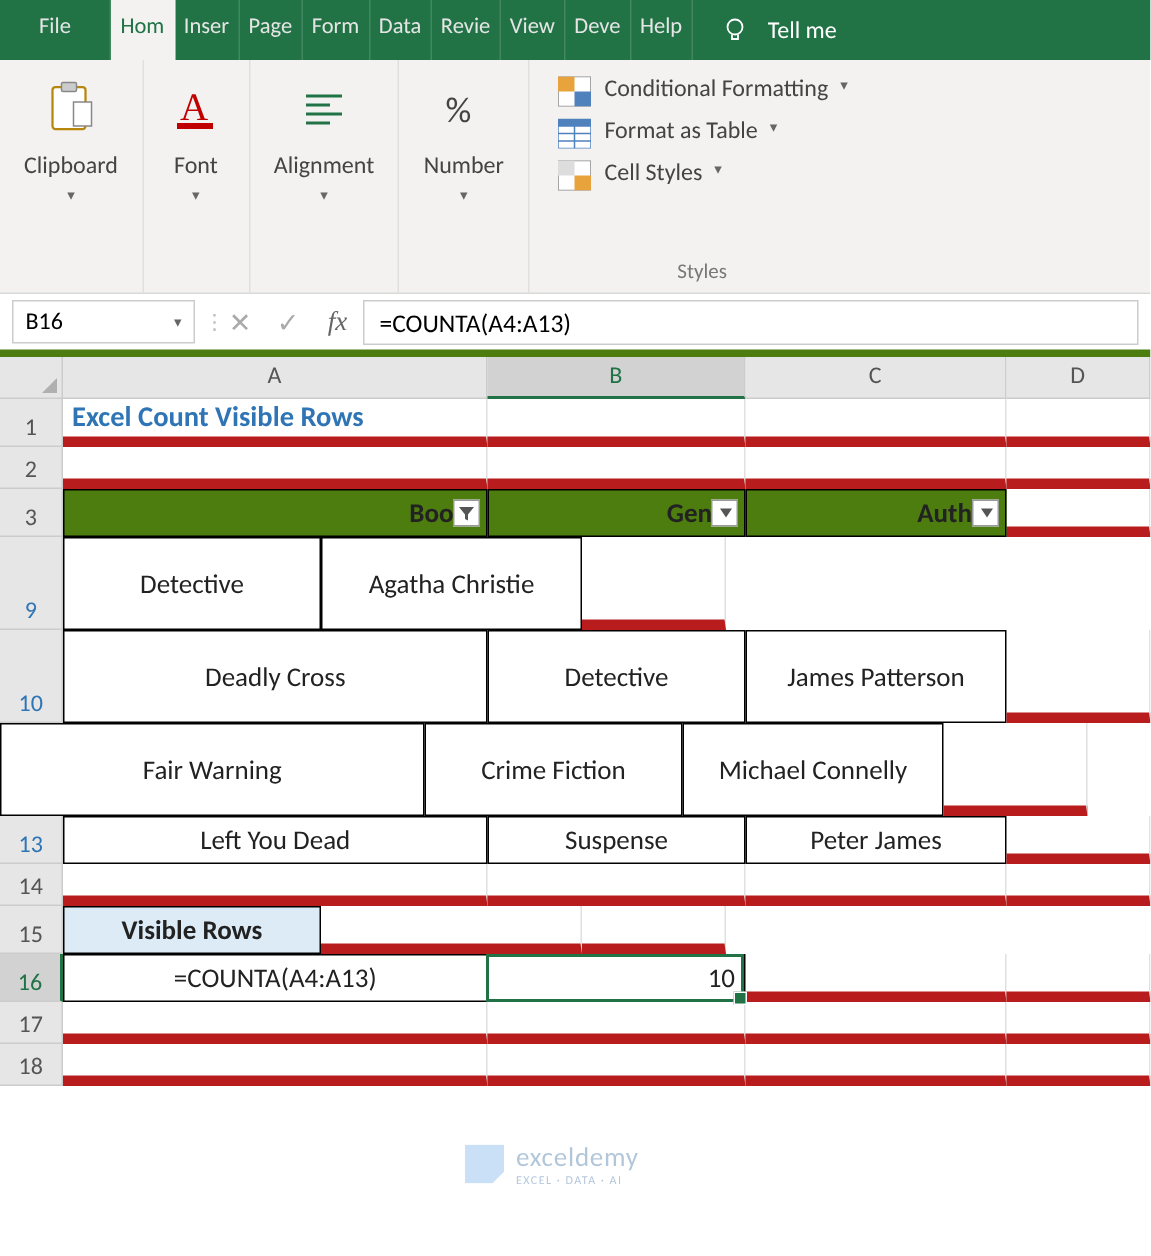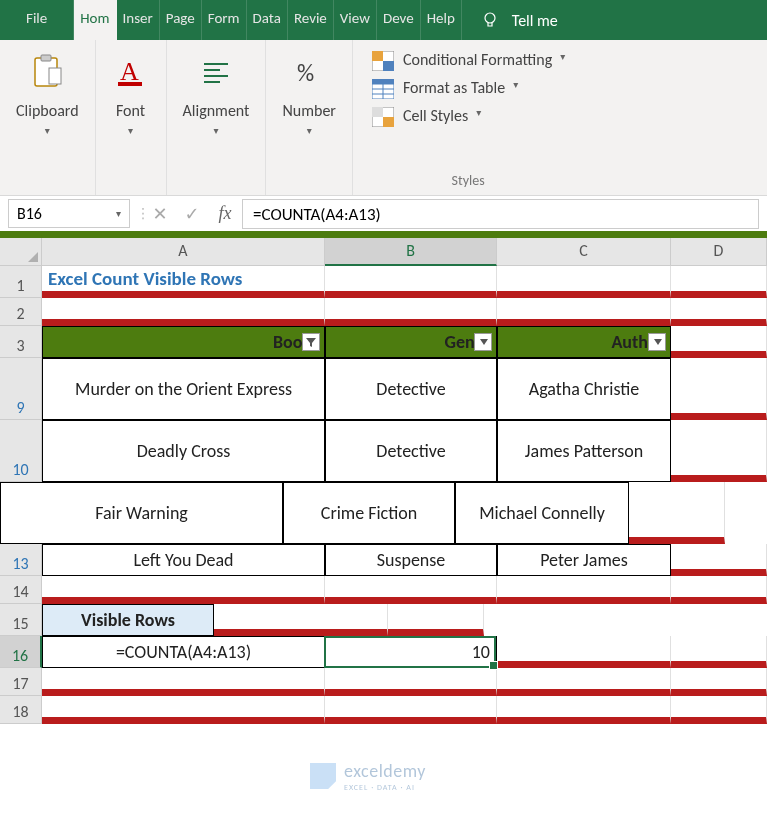--- a/index.html
+++ b/index.html
@@ -20,21 +20,21 @@
 .ribbon-group-label { color: #777; font-size: 14px; padding: 6px 0 4px 0; }
 .big-btn { display: flex; flex-direction: column; align-items: center; gap: 10px; padding: 4px 6px; }
 .big-btn .ico { width: 38px; height: 40px; display: flex; align-items: center; justify-content: center; }
 .big-btn-label { color: #444; font-size: 16px; text-align: center; line-height: 1.1; }
 .drop-arrow { font-size: 10px; color: #666; }
 .styles-col { display: flex; flex-direction: column; gap: 6px; align-items: flex-start; padding: 2px 8px; }
 .style-item { display: flex; align-items: flex-start; gap: 8px; font-size: 16px; color: #444; }
 .style-item .ico { width: 24px; height: 22px; display: flex; align-items: center; justify-content: center; }
 
 
-.formula-bar { height: 42px; display: flex; align-items: center; border-bottom: 7px solid #4d7c0f; }
+.formula-bar { height: 42px; display: flex; align-items: center; border-bottom: 5px solid #4d7c0f; }
 .name-box { border: 1px solid #ccc; margin: 0 6px 0 8px; padding: 4px 8px; width: 122px; font-size: 16px; display: flex; align-items: center; justify-content: space-between; background: #fff; }
 .fb-sep { width: 8px; color: #bbb; font-size: 14px; text-align: center; }
 .fb-btn { width: 32px; color: #aaa; font-size: 18px; text-align: center; }
 .fb-fx { font-style: italic; font-family: "Times New Roman", serif; font-size: 18px; color: #666; width: 34px; text-align: center; }
 .fb-formula { border: 1px solid #ccc; flex: 1; padding: 4px 10px; height: 30px; font-size: 17px; background: #fff; margin-right: 8px; }
 
 
 .sheet { position: relative; }
 .corner { position: absolute; left: 0; top: 0; width: 42px; height: 28px; background: #e6e6e6; border-right: 1px solid #ccc; border-bottom: 1px solid #ccc; }
 .corner::after{content:"";position:absolute;right:3px;bottom:3px;width:0;height:0;border-left:10px solid transparent;border-bottom:10px solid #b0b0b0;}
@@ -243,21 +243,20 @@
       </div>
       <div class="cell colC tbl-head">
         <span>Author</span>
         <span class="filter-btn active"></span>
       </div>
       <div class="cell colD"></div>
     </div>
 
     <div class="row" style="height:62px">
       <div class="row-h filtered">9</div>
-      <div class="cell colA tbl-cell">Murder on the Orient Express</div>
       <div class="cell colB tbl-cell">Detective</div>
       <div class="cell colC tbl-cell">Agatha Christie</div>
       <div class="cell colD"></div>
     </div>
 
     <div class="row" style="height:62px">
       <div class="row-h filtered">10</div>
       <div class="cell colA tbl-cell">Deadly Cross</div>
       <div class="cell colB tbl-cell">Detective</div>
       <div class="cell colC tbl-cell">James Patterson</div>

